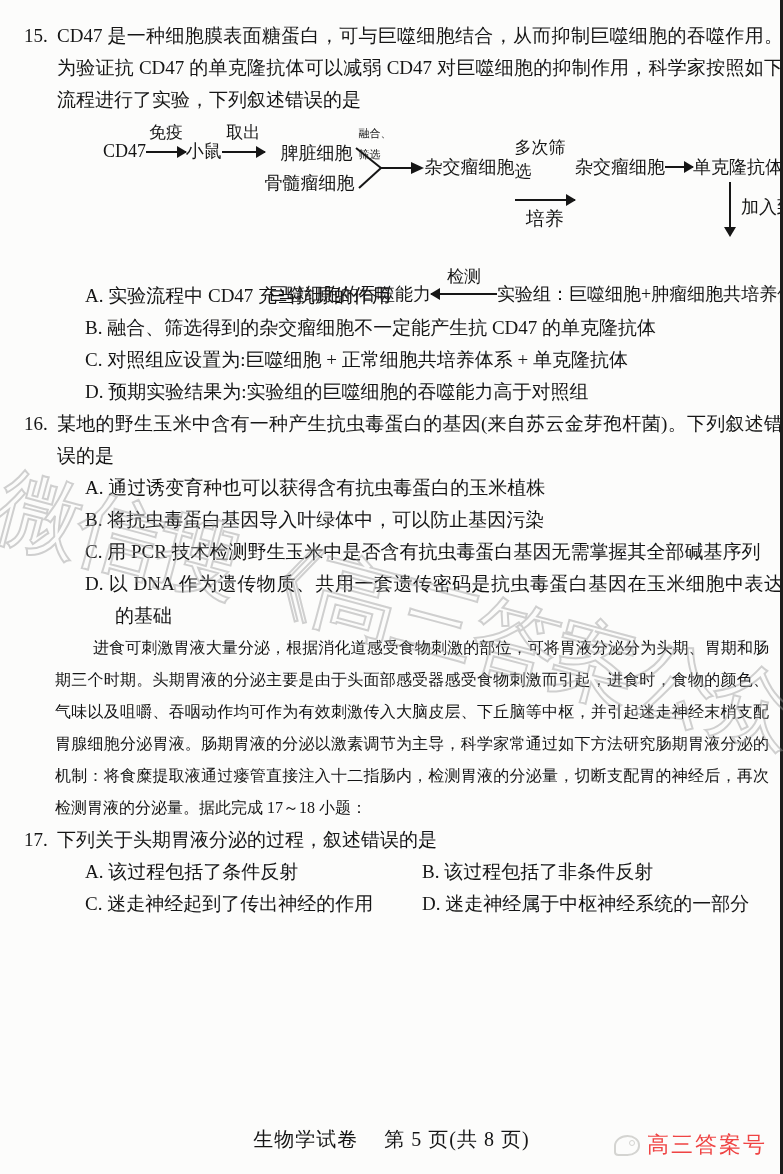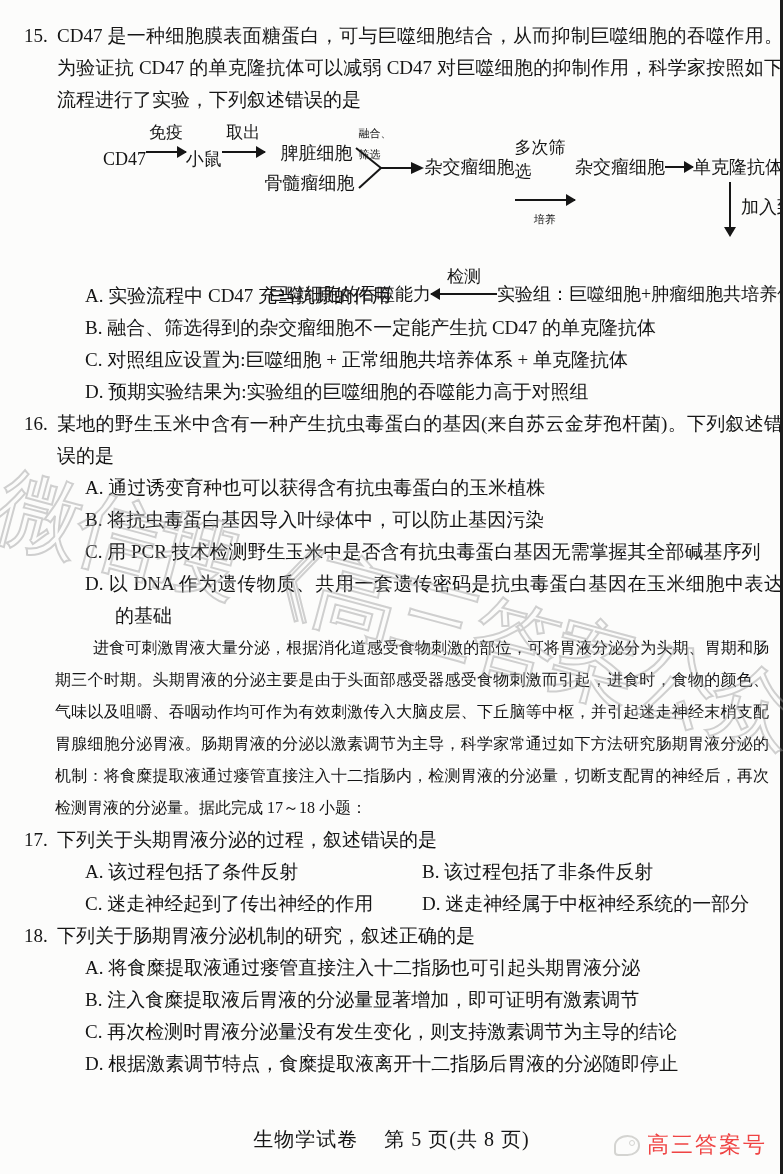--- a/index.html
+++ b/index.html
@@ -25,40 +25,40 @@
   .stem{margin:0}
   .opt{margin-left:28px;padding-left:30px;text-indent:-30px}
   .optrow{display:flex;margin-left:28px}
   .optrow .col1{flex:0 0 337px}
   .para{margin:0 14px 0 55px;font-size:16px;line-height:32px;text-align:justify;text-indent:38px}
 
   
   .flowchart{position:relative;height:160px;font-size:18px;line-height:26px;text-align:left;margin:2px 0 2px 0}
   .fc-row1{display:flex;align-items:flex-start;padding-left:46px}
   .node{white-space:nowrap}
-  .nt20{margin-top:28px}
+  .nt20{margin-top:20px}
   .nt36{margin-top:36px}
   .harrow{display:flex;flex-direction:column;align-items:center;margin-top:2px}
   .w54{width:54px}.w58{width:58px}
   .albl{font-size:17px;line-height:26px;white-space:nowrap}
   .aline{position:relative;display:block;height:2px;background:#161616;width:100%}
   .aline::after{content:"";position:absolute;right:-1px;top:-5px;width:0;height:0;
     border-left:10px solid #161616;border-top:6px solid transparent;border-bottom:6px solid transparent}
   .harrow .aline{margin-top:5px}
   .stack{display:flex;flex-direction:column;margin-top:20px;line-height:30px}
   .cell{white-space:nowrap}
   .cell-top{padding-left:16px}
   .converge{position:relative;margin-top:19px;width:70px;height:62px;flex:0 0 70px}
   .fuse{position:absolute;left:4px;top:-14px;font-size:11px;line-height:21px;white-space:nowrap}
   .fuse span{display:block}
   .convsvg{display:block}
   .harrow2{display:flex;flex-direction:column;align-items:center;margin-top:18px;width:82px}
   .harrow2 .l1{line-height:24px;font-size:17px}
   .harrow2 .aline{margin-top:15px}
-  .harrow2 .l2{margin-top:6px;line-height:24px;font-size:11px}
+  .harrow2 .l2{margin-top:6px;line-height:24px;font-size:19px}
   .sarrow{width:28px;margin-top:48px;flex:0 0 28px}
   .monowrap{position:relative;margin-top:36px}
   .varrow{position:absolute;left:36px;top:28px;width:2px;height:46px;background:#161616}
   .varrow::after{content:"";position:absolute;left:-5px;bottom:-9px;width:0;height:0;
     border-top:10px solid #161616;border-left:6px solid transparent;border-right:6px solid transparent}
   .vlbl{position:absolute;left:48px;top:40px;white-space:nowrap}
   .fc-row2{display:flex;align-items:flex-start;padding-left:212px;margin-top:34px}
   .nt16{margin-top:16px}
   .larrow{display:flex;flex-direction:column;align-items:center;width:66px;flex:0 0 66px}
   .larrow .albl{line-height:24px}
@@ -163,28 +163,20 @@
     <div class="optrow">
       <span class="col1">A. 该过程包括了条件反射</span>
       <span>B. 该过程包括了非条件反射</span>
     </div>
     <div class="optrow">
       <span class="col1">C. 迷走神经起到了传出神经的作用</span>
       <span>D. 迷走神经属于中枢神经系统的一部分</span>
     </div>
   </section>
 
-  <section class="q">
-    <span class="qnum">18.</span>
-    <p class="stem">下列关于肠期胃液分泌机制的研究，叙述正确的是</p>
-    <div class="opt">A. 将食糜提取液通过瘘管直接注入十二指肠也可引起头期胃液分泌</div>
-    <div class="opt">B. 注入食糜提取液后胃液的分泌量显著增加，即可证明有激素调节</div>
-    <div class="opt">C. 再次检测时胃液分泌量没有发生变化，则支持激素调节为主导的结论</div>
-    <div class="opt">D. 根据激素调节特点，食糜提取液离开十二指肠后胃液的分泌随即停止</div>
-  </section>
 
   <div class="footer">
     <div class="fcenter">
       <span>生物学试卷</span><span class="fgap"></span><span>第 5 页(共 8 页)</span>
     </div>
     <span class="stamp">
       <span class="stamp-icon"></span>
       <span>高三答案号</span>
     </span>
   </div>

